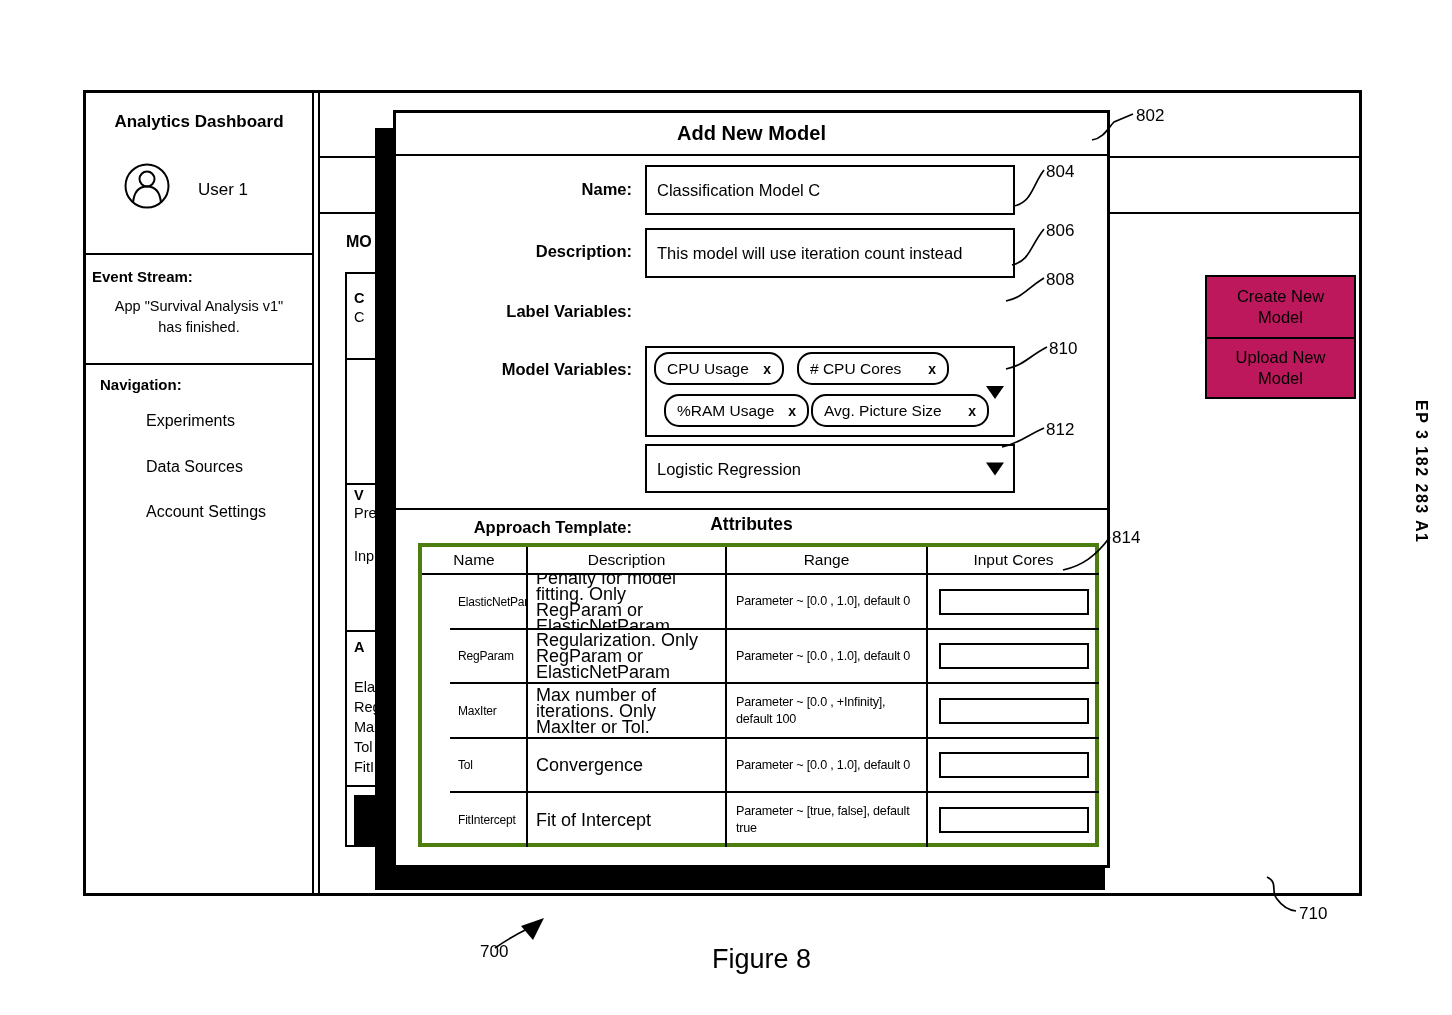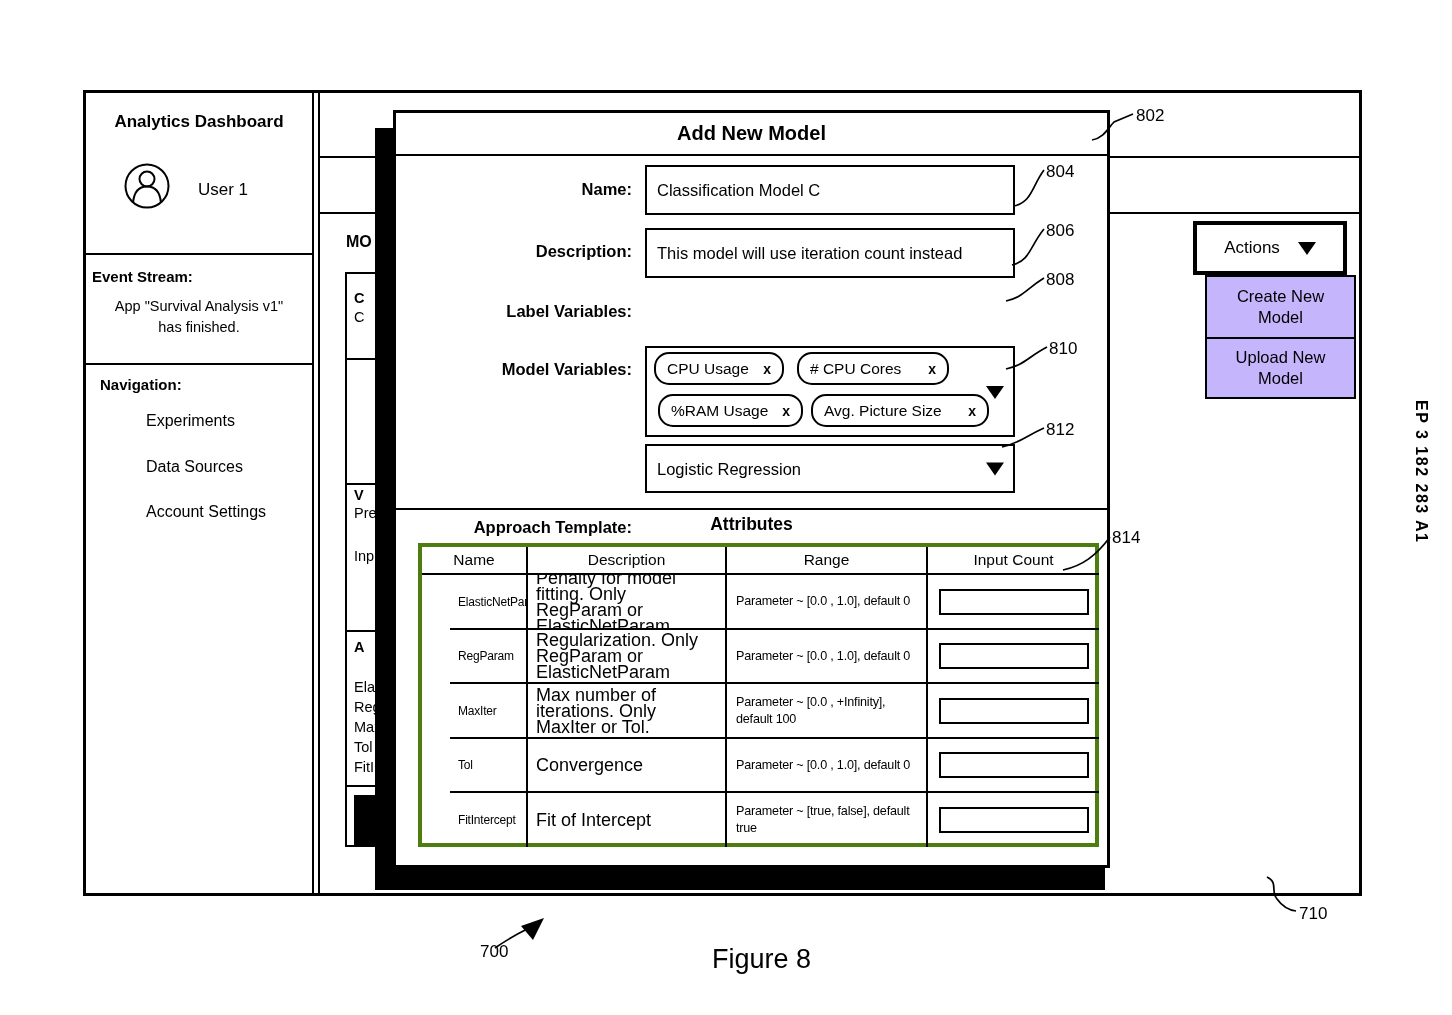--- a/index.html
+++ b/index.html
@@ -29,21 +29,21 @@
   
   .mo-heading { left:346px; top:233px; width:31px; overflow:hidden; font-size:16px; font-weight:bold; }
   .bg-panel { left:345px; top:272px; width:50px; height:575px; border:2px solid #000; border-right:none; overflow:hidden; font-size:14.5px; }
   .bg-panel .frag { position:absolute; left:7px; white-space:nowrap; }
   .bg-div { position:absolute; left:0; width:100%; height:2px; background:#000; }
   .bg-btn { position:absolute; left:7px; top:521px; width:40px; height:52px; background:#000; }
 
   
   .actions-btn { left:1193px; top:221px; width:154px; height:54px; border:4px solid #000; background:#fff; display:flex; align-items:center; justify-content:center; gap:18px; font-size:17px; }
   .tri-down { width:0; height:0; border-left:9px solid transparent; border-right:9px solid transparent; border-top:13px solid #000; }
-  .actions-menu { left:1205px; top:275px; width:151px; border:2px solid #000; background:#c4b5fd; }
+  .actions-menu { left:1205px; top:275px; width:151px; border:2px solid #000; background:#be185d; }
   .menu-item { height:60px; display:flex; align-items:center; justify-content:center; text-align:center; font-size:16.5px; line-height:21px; padding:0 6px; }
   .menu-item + .menu-item { border-top:2px solid #000; }
 
   
   .dlg-shadow { left:375px; top:128px; width:730px; height:762px; background:#000; z-index:1; }
   .dialog { left:393px; top:110px; width:717px; height:758px; background:#fff; border:3px solid #000; z-index:2; }
   .dlg-title { position:absolute; left:0; top:0; width:100%; height:43px; border-bottom:2px solid #000; text-align:center; line-height:41px; font-size:20px; font-weight:bold; }
   .fld-label { position:absolute; left:0; width:236px; text-align:right; font-size:16.5px; font-weight:bold; }
   .fld-box { position:absolute; left:249px; width:370px; border:2px solid #000; background:#fff; font-size:16.5px; }
   .fld-box .val { position:absolute; left:10px; top:50%; transform:translateY(-50%); white-space:nowrap; }
@@ -116,24 +116,20 @@
     <div class="frag bold" style="top:365px;">A</div>
     <div class="frag" style="top:405px;">Elas</div>
     <div class="frag" style="top:425px;">Reg</div>
     <div class="frag" style="top:445px;">Max</div>
     <div class="frag" style="top:465px;">Tol</div>
     <div class="frag" style="top:485px;">FitI</div>
     <div class="bg-div" style="top:511px;"></div>
     <div class="bg-btn"></div>
   </div>
 
-  <div class="abs actions-btn">
-    <span>Actions</span>
-    <span class="tri-down"></span>
-  </div>
   <div class="abs actions-menu">
     <div class="menu-item">Create New Model</div>
     <div class="menu-item">Upload New Model</div>
   </div>
 
   <div class="abs dlg-shadow"></div>
   <div class="abs dialog">
     <div class="dlg-title">Add New Model</div>
 
     <div class="fld-label" style="top:67px;">Name:</div>
@@ -151,21 +147,21 @@
     <div class="fld-label" style="top:247px;">Model Variables:</div>
     <div class="fld-box" style="top:233px;height:91px;">
       <div class="chip" style="left:7px;top:4px;width:130px;">
         <span>CPU Usage</span>
         <span class="x">x</span>
       </div>
       <div class="chip" style="left:150px;top:4px;width:152px;">
         <span># CPU Cores</span>
         <span class="x">x</span>
       </div>
-      <div class="chip" style="left:11px;top:46px;width:145px;justify-content:space-between;">
+      <div class="chip" style="left:17px;top:46px;width:145px;justify-content:space-between;">
         <span>%RAM Usage</span>
         <span class="x">x</span>
       </div>
       <div class="chip" style="left:164px;top:46px;width:178px;">
         <span>Avg. Picture Size</span>
         <span class="x">x</span>
       </div>
       <span class="dd-arrow tri-down" style="top:38px;transform:none;"></span>
     </div>
 
@@ -175,21 +171,21 @@
       <span class="dd-arrow tri-down"></span>
     </div>
 
     <div class="dlg-sep"></div>
     <div class="attr-title">Attributes</div>
 
     <div class="attr-table">
       <div class="cell hdr">Name</div>
       <div class="cell hdr">Description</div>
       <div class="cell hdr">Range</div>
-      <div class="cell hdr lastcol">Input Count</div>
+      <div class="cell hdr lastcol">Input Cores</div>
 
       <div class="cell cname">ElasticNetParam</div>
       <div class="cell cdesc">Penalty for model fitting. Only RegParam or ElasticNetParam</div>
       <div class="cell crange">Parameter ~ [0.0 , 1.0], default 0</div>
       <div class="cell cinput lastcol">
           <input class="val-input" style="">
         </div>
 
       <div class="cell cname">RegParam</div>
       <div class="cell cdesc">Regularization. Only RegParam or ElasticNetParam</div>

